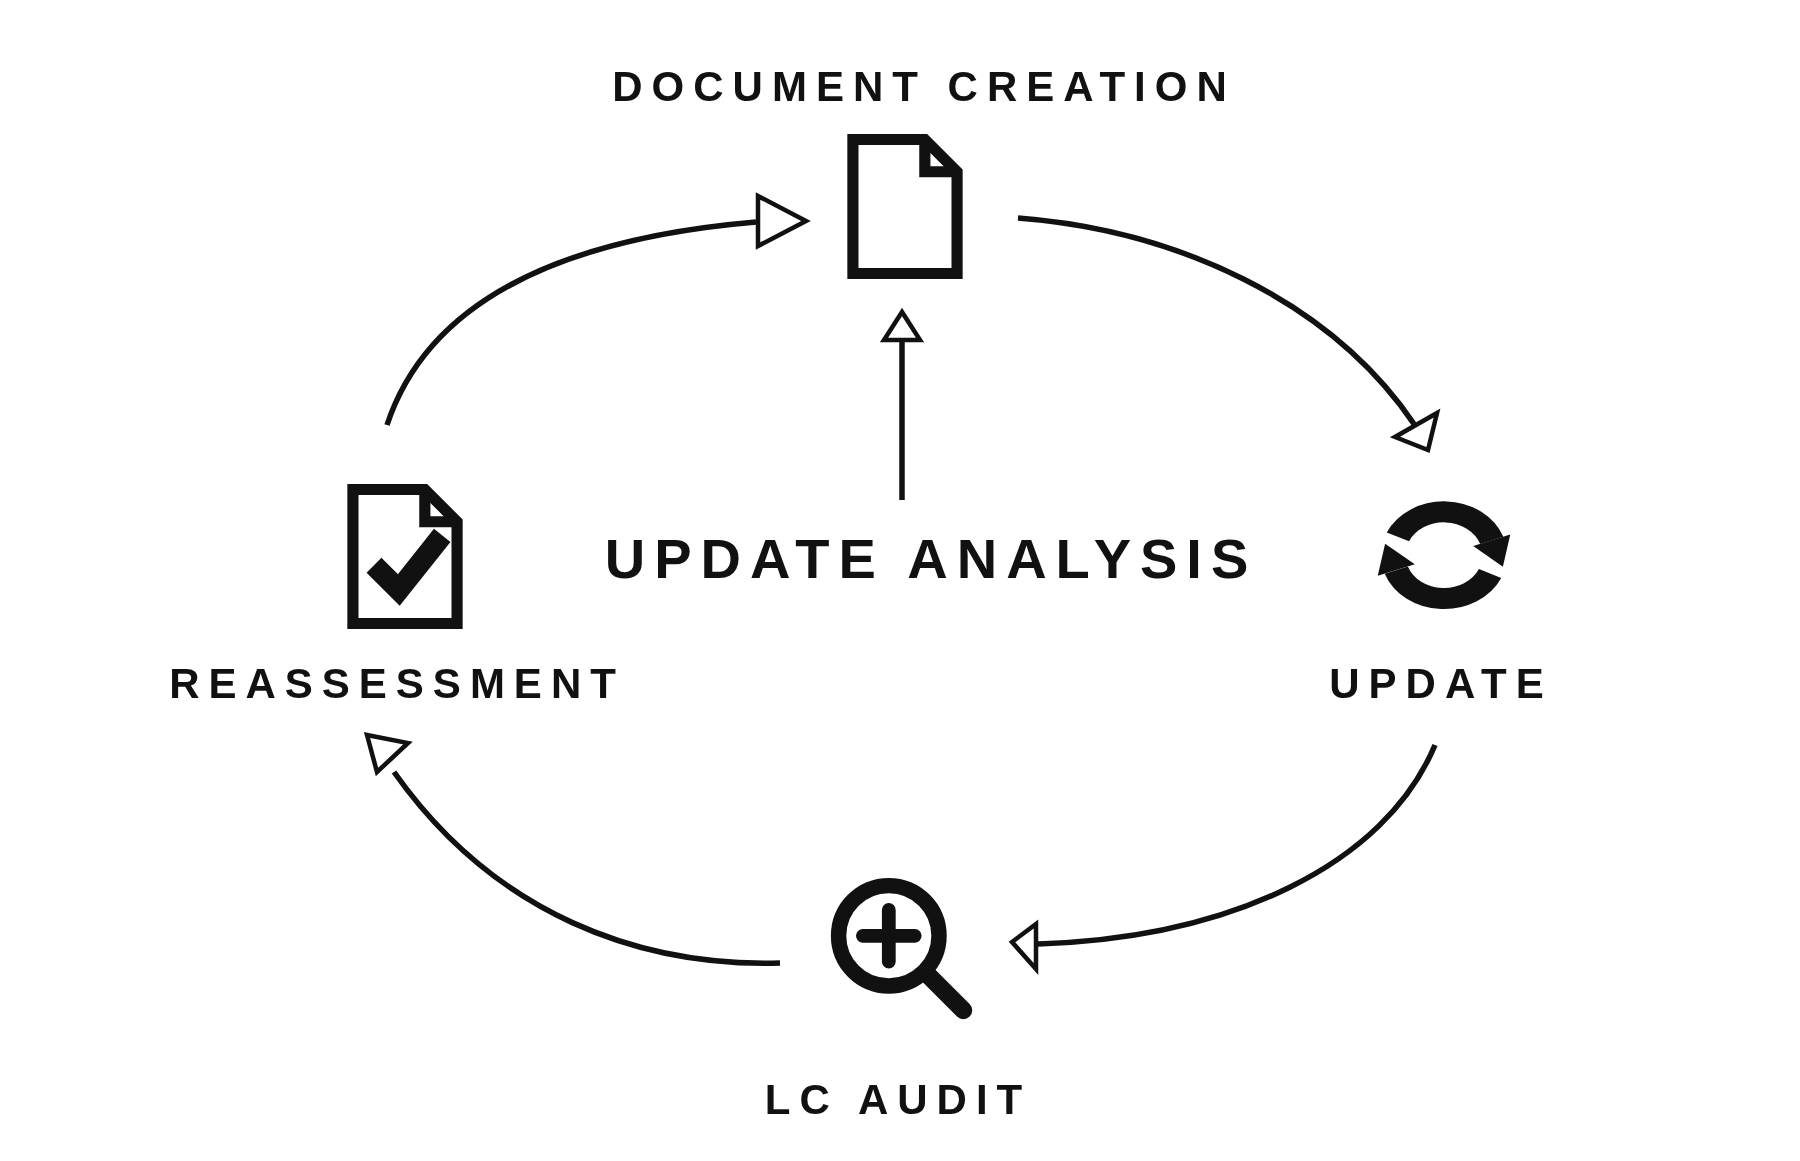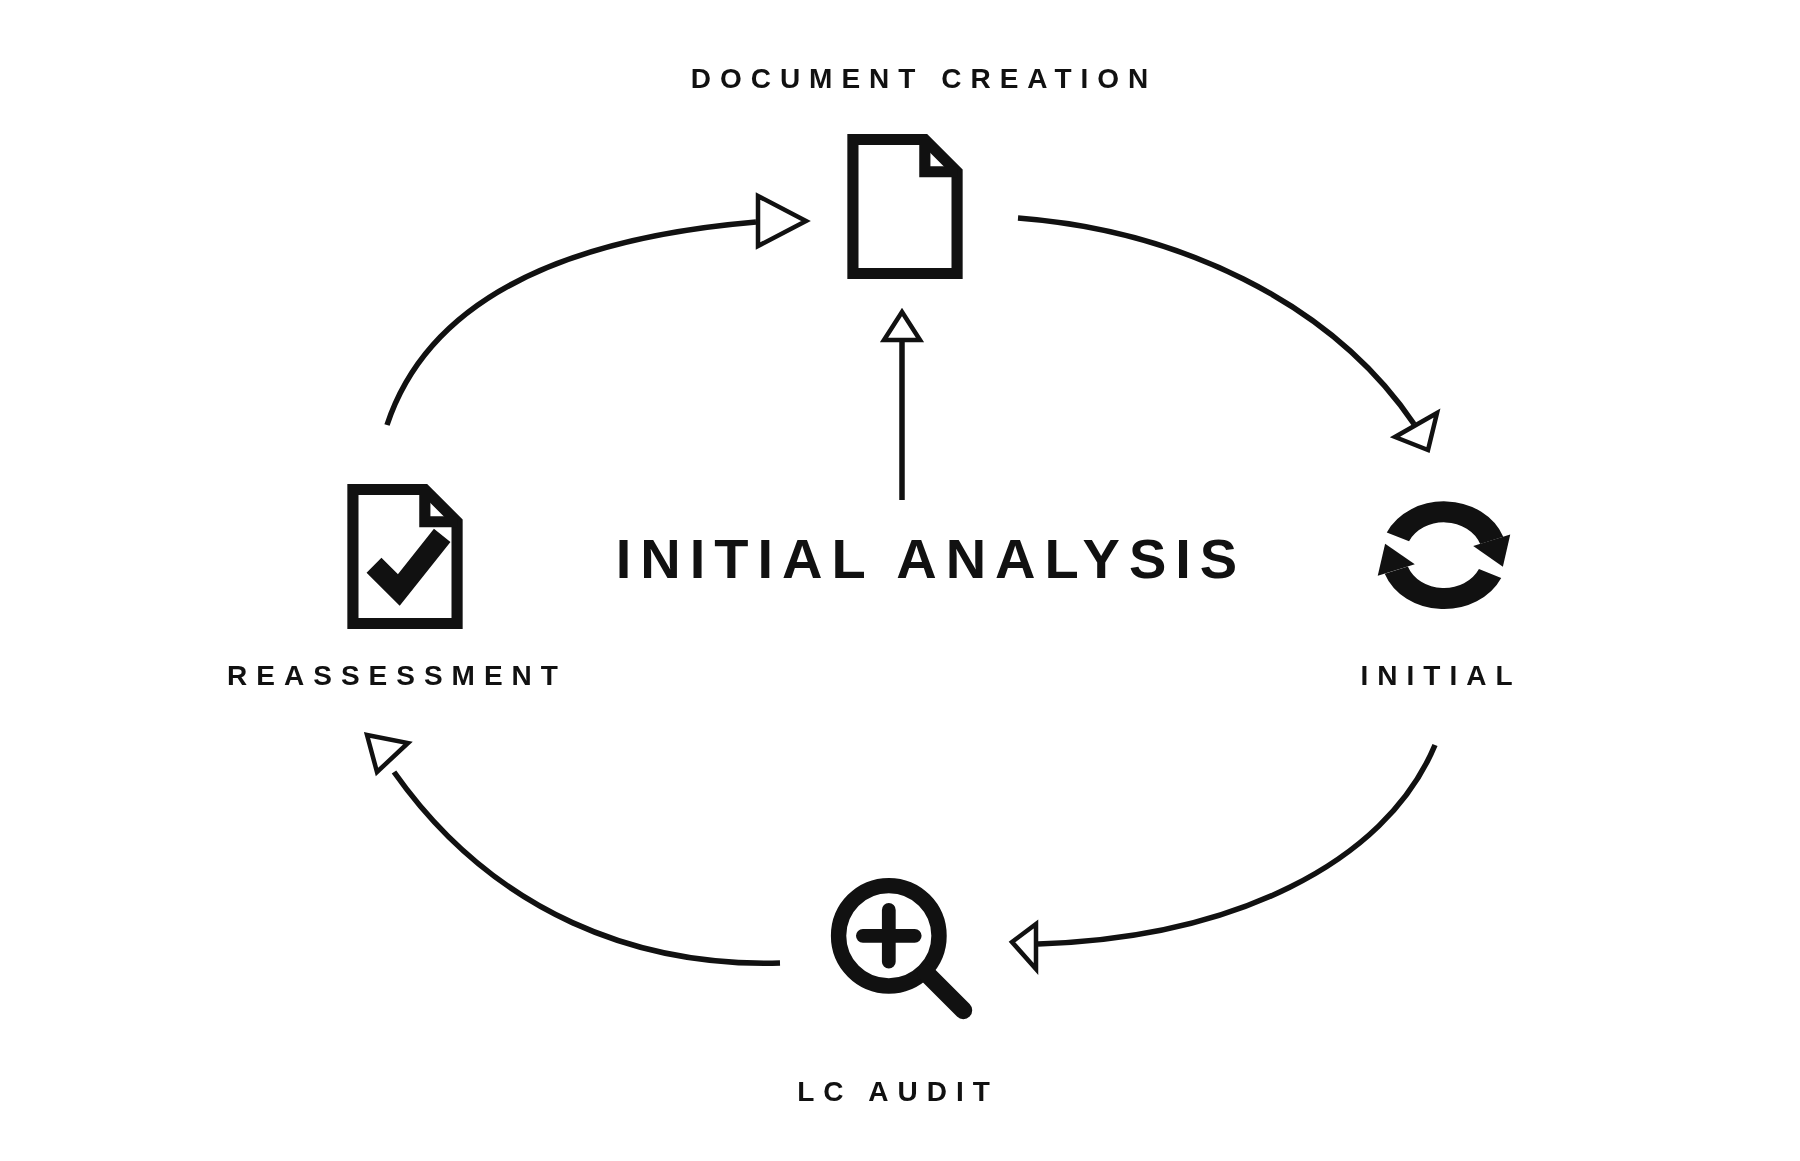--- a/index.html
+++ b/index.html
@@ -9,21 +9,21 @@
     position:relative;
     overflow:hidden;
     font-family:"Liberation Sans", sans-serif;
     color:#111111;
   }
   .layer{position:absolute;left:0;top:0;width:1800px;height:1161px;}
   .node-label{
     position:absolute;
     transform:translateX(-50%);
     font-weight:600;
-    font-size:28px;
+    font-size:42px;
     letter-spacing:9px;
     white-space:nowrap;
     color:#111111;
     line-height:1.1;
   }
   .center-label{
     position:absolute;
     transform:translateX(-50%);
     font-weight:600;
     font-size:56px;
@@ -73,19 +73,19 @@
 </svg>
 
 <svg class="icon" style="left:343px;top:483px;" width="124" height="147" viewBox="0 0 100 118" xmlns="http://www.w3.org/2000/svg" aria-hidden="true">
   <path d="M8 5 H66 L92 31 V113 H8 Z" fill="#ffffff" stroke="#111111" stroke-width="9" stroke-linejoin="miter"></path>
   <path d="M66 5 V31 H92" fill="none" stroke="#111111" stroke-width="9"></path>
   <path d="M25 66 L45 86 L80 42" fill="none" stroke="#111111" stroke-width="17"></path>
 </svg>
 
 <div class="node-label" style="left:924px;top:64px;">DOCUMENT CREATION</div>
 
-<div class="node-label" style="left:1441px;top:661px;">INITIAL</div>
+<div class="node-label" style="left:1441px;top:661px;">UPDATE</div>
 
 <div class="node-label" style="left:898px;top:1049px;margin-top:28px;">LC AUDIT</div>
 
 <div class="node-label" style="left:397px;top:661px;">REASSESSMENT</div>
 
-<div class="center-label" style="left:931px;top:528px;">INITIAL ANALYSIS</div>
+<div class="center-label" style="left:931px;top:528px;">UPDATE ANALYSIS</div>
 
 </body></html>

